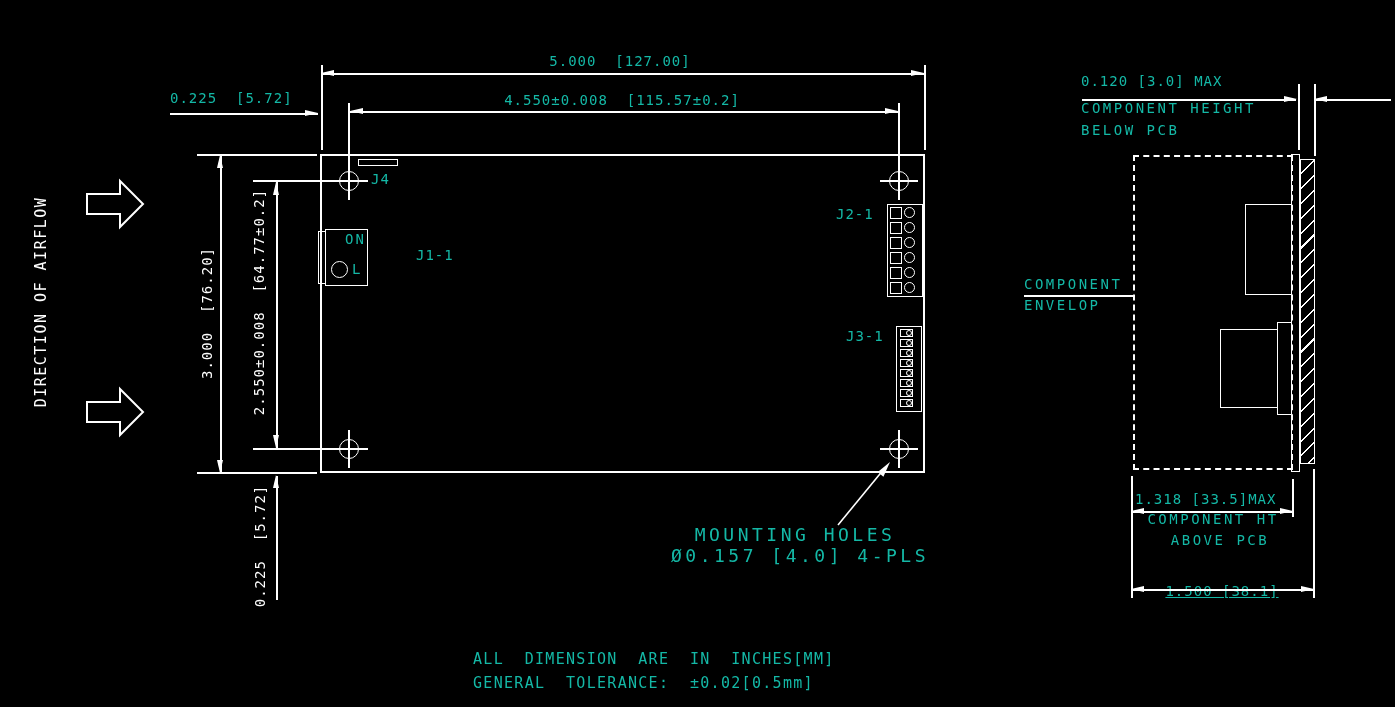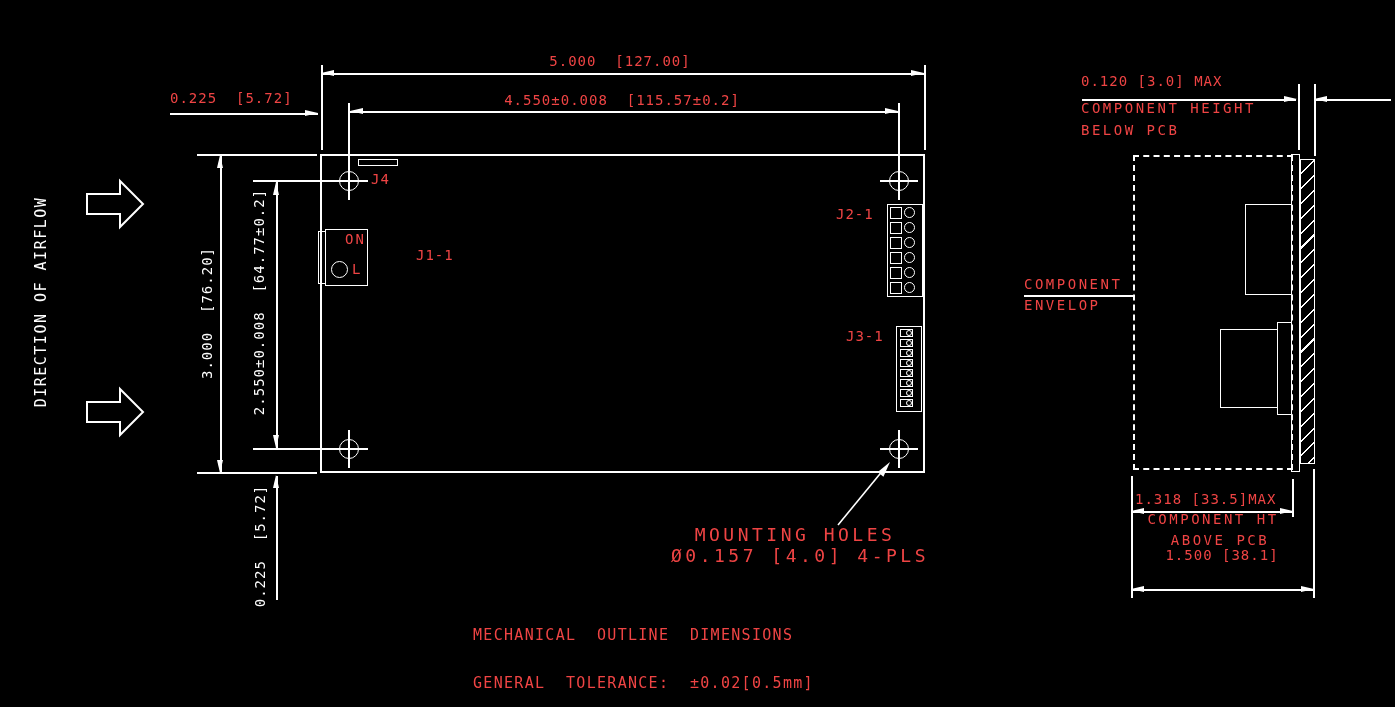--- a/index.html
+++ b/index.html
@@ -1,18 +1,18 @@
 <!DOCTYPE html>
 <html><head>
 <meta charset="utf-8">
 <style>
   html,body{margin:0;padding:0;background:#000;}
   #canvas{position:relative;width:1395px;height:707px;background:#000;overflow:hidden;
           font-family:"DejaVu Sans Mono",monospace;}
-  .txt{position:absolute;color:#ef4444;font-size:14px;letter-spacing:1px;white-space:pre;line-height:1.1;}
+  .txt{position:absolute;color:#14b8a6;font-size:14px;letter-spacing:1px;white-space:pre;line-height:1.1;}
   .ctr{transform:translateX(-50%);}
   .vtxt{position:absolute;color:#fff;font-size:14px;letter-spacing:1px;white-space:pre;
         transform:translate(-50%,-50%) rotate(-90deg);}
   .ls2{letter-spacing:2.5px;}
   .wide{letter-spacing:3.5px;font-size:18px;}
   .hl{position:absolute;height:1.5px;background:#fff;}
   .vl{position:absolute;width:1.5px;background:#fff;}
   .rect{position:absolute;border:1.5px solid #fff;box-sizing:border-box;background:transparent;}
   .thick{border-width:2px;}
   .dash{border:2px dashed #fff;}
@@ -172,24 +172,24 @@
   <div class="txt ls2" style="left:1024px;top:277px;">COMPONENT</div>
   <div class="hl" style="left:1024px;top:295px;width:110px;"></div>
   <div class="txt ls2" style="left:1024px;top:298px;">ENVELOP</div>
 
   <div class="txt" style="left:1135px;top:492px;">1.318 [33.5]MAX</div>
   <div class="hl" style="left:1131px;top:511px;width:162px;"></div>
   <div class="ar ar-l" style="left:1131px;top:508px;"></div>
   <div class="ar ar-r" style="left:1280px;top:508px;"></div>
   <div class="txt ls2 ctr" style="left:1213px;top:512px;">COMPONENT HT</div>
   <div class="txt ls2 ctr" style="left:1220px;top:533px;">ABOVE PCB</div>
-  <div class="txt ctr" style="left:1222px;top:548px;">1.500 [38.1]</div>
+  <div class="txt ctr" style="left:1222px;top:584px;text-decoration:underline;">1.500 [38.1]</div>
   <div class="hl" style="left:1131px;top:589px;width:183px;"></div>
   <div class="ar ar-l" style="left:1131px;top:586px;"></div>
   <div class="ar ar-r" style="left:1301px;top:586px;"></div>
   <div class="vl" style="left:1131px;top:476px;height:122px;"></div>
   <div class="vl" style="left:1292px;top:479px;height:38px;"></div>
   <div class="vl" style="left:1313px;top:469px;height:129px;"></div>
 
-  <div class="txt" style="left:473px;top:627px;letter-spacing:1.3px;font-size:15px;">MECHANICAL  OUTLINE  DIMENSIONS</div>
+  <div class="txt" style="left:473px;top:651px;letter-spacing:1.3px;font-size:15px;">ALL  DIMENSION  ARE  IN  INCHES[MM]</div>
   <div class="txt" style="left:473px;top:675px;letter-spacing:1.3px;font-size:15px;">GENERAL  TOLERANCE:  ±0.02[0.5mm]</div>
 
 </div>
 
 </body></html>

